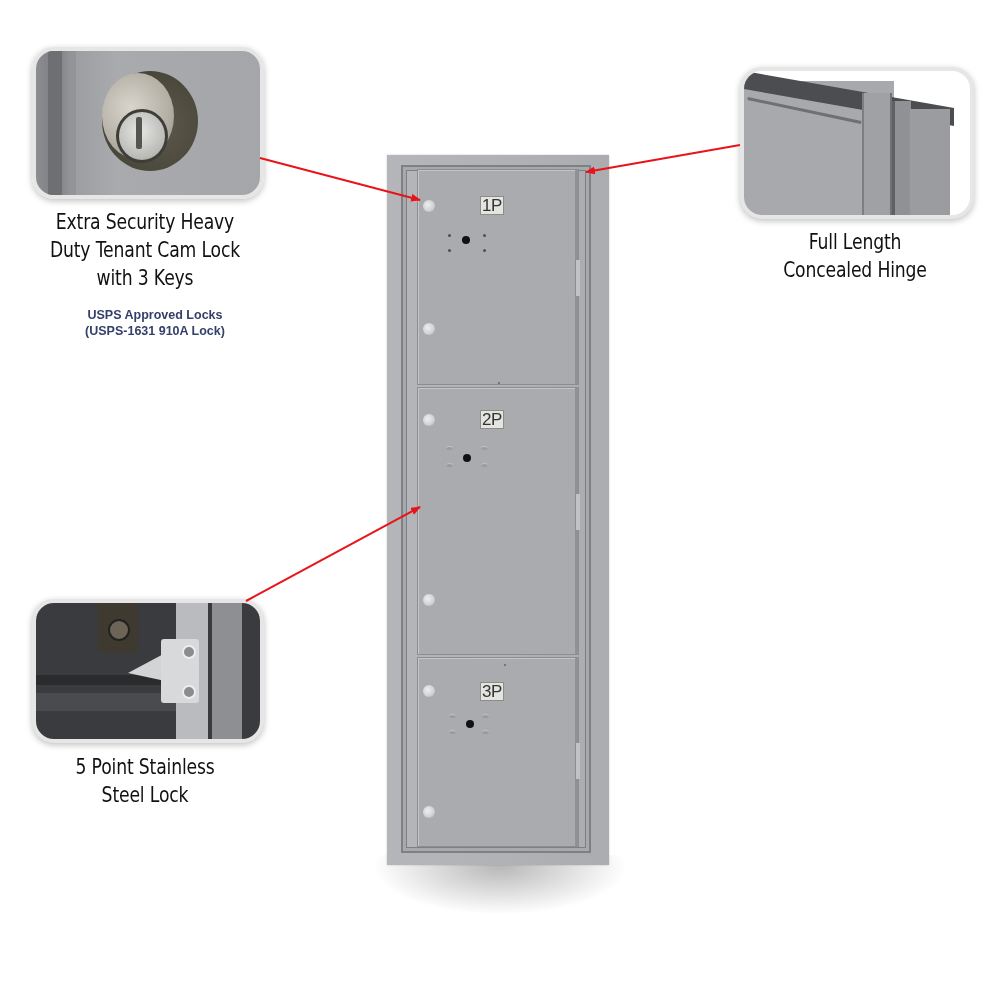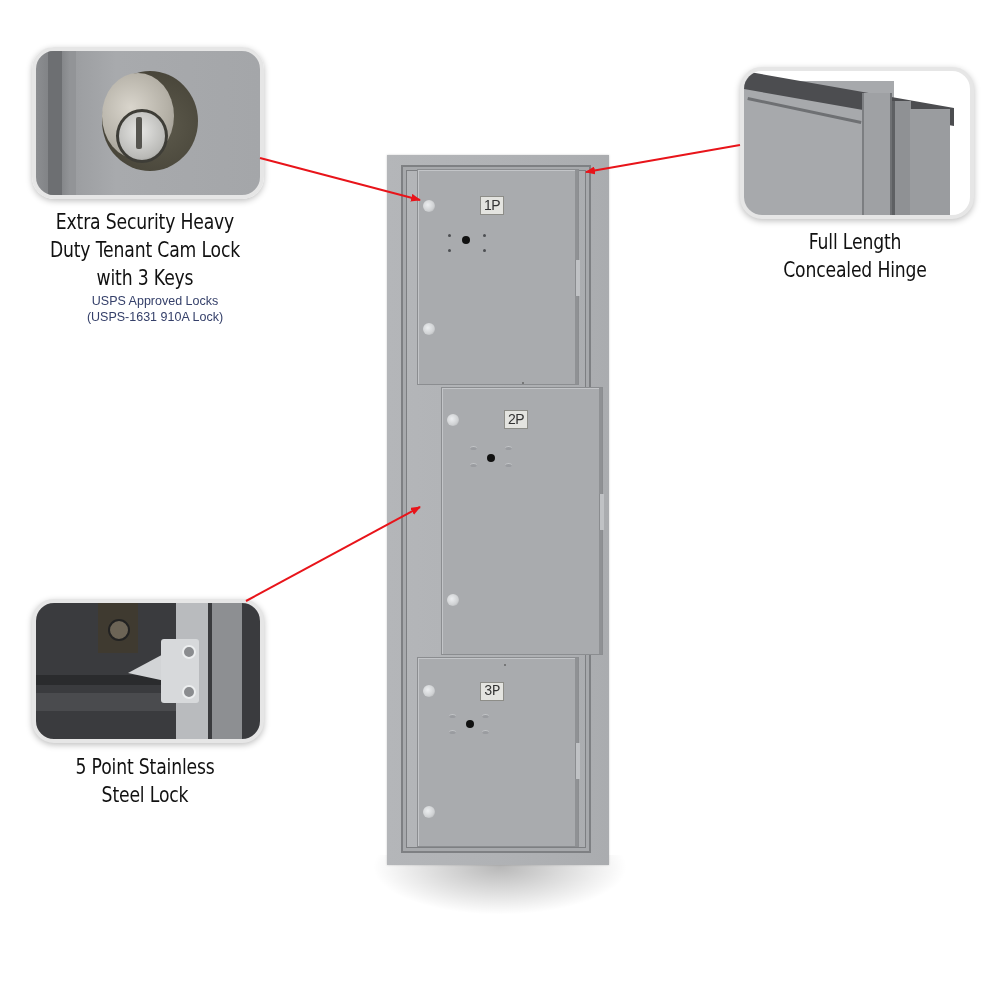--- a/index.html
+++ b/index.html
@@ -67,21 +67,21 @@
   #cabinet-shadow { position:absolute; left:372px; top:855px; width:256px; height:60px;
                     background:radial-gradient(ellipse at 50% 20%, rgba(0,0,0,0.28) 0%, rgba(0,0,0,0.0) 70%); }
   #cabinet { position:absolute; left:387px; top:155px; width:222px; height:710px;
              background:linear-gradient(90deg,#b4b6b9 0%,#b0b2b5 50%,#aaacaf 100%);
              box-shadow:0 0 2px rgba(0,0,0,0.2); }
   #cabinet .inner-frame { position:absolute; left:14px; top:10px; width:186px; height:684px;
              border:2px solid #7e8083; box-shadow: inset 0 0 0 3px #a7a9ac, inset 0 0 0 4px #7d7f82; }
   .door { position:absolute; left:30px; width:160px; background:#a9abae;
           border:1px solid #8b8d90; box-shadow: inset -3px 0 0 #8f9194, inset 1px 1px 0 #c3c5c8; }
   .door .label { position:absolute; width:22px; height:17px; background:#e4e4e0; border:1px solid #8d8d88;
-                 color:#333; font-family:"Liberation Sans", sans-serif; font-size:14px; line-height:17px;
+                 color:#333; font-family:"Liberation Sans", sans-serif; font-size:17px; line-height:17px;
                  text-align:center; letter-spacing:-0.5px; }
   .door .knob { position:absolute; left:5px; width:12px; height:12px; border-radius:50%;
                 background:radial-gradient(circle at 40% 40%, #eceef0 0%, #cfd1d3 60%, #9ea0a3 100%); }
   .door .keyhole { position:absolute; width:8px; height:8px; border-radius:50%; background:#111; }
   .door .dot { position:absolute; width:3px; height:3px; border-radius:50%; background:#4d4f52; }
   .door .dimple { position:absolute; width:7px; height:4px; border-radius:50%; background:#9a9ca0;
                   box-shadow: inset 0 1px 0 #c2c4c7; }
   .door .hinge-knuckle { position:absolute; right:-2px; width:4px; background:#c0c2c5; border-left:1px solid #8a8c8f; }
   .door .top-dot { position:absolute; width:2px; height:2px; background:#666; border-radius:50%; }
 </style>
@@ -94,21 +94,21 @@
   <div class="lock-outer"></div>
   <div class="lock-face"></div>
   <div class="lock-core"></div>
   <div class="keyway"></div>
 </div>
 <div class="callout-title" style="left:-10px; top:208px; width:310px;">
   <div>Extra Security Heavy</div>
   <div>Duty Tenant Cam Lock</div>
   <div>with 3 Keys</div>
 </div>
-<div class="callout-sub" style="left:40px; top:293px; width:230px;">
+<div class="callout-sub" style="left:40px; top:307px; width:230px;font-weight:bold;">
   <div>USPS Approved Locks</div>
   <div>(USPS-1631 910A Lock)</div>
 </div>
 
 <div id="hinge-photo" class="photo">
   <div class="face"></div>
   <div class="topedge"></div>
   <div class="inner-line"></div>
   <div class="frame"></div>
   <div class="post"></div>
@@ -145,36 +145,36 @@
     <div class="knob" style="top:30px;"></div>
     <div class="knob" style="top:153px;"></div>
     <div class="keyhole" style="left:44px; top:66px;"></div>
     <div class="dot" style="left:30px; top:64px;"></div>
     <div class="dot" style="left:65px; top:64px;"></div>
     <div class="dot" style="left:30px; top:79px;"></div>
     <div class="dot" style="left:65px; top:79px;"></div>
     <div class="hinge-knuckle" style="top:90px; height:36px;"></div>
   </div>
 
-  <div class="door" style="top:232px; height:266px;margin-left:24px;">
+  <div class="door" style="top:232px; height:266px;">
     <div class="top-dot" style="left:80px; top:-6px;"></div>
     <div class="label" style="left:62px; top:22px;">2P</div>
     <div class="knob" style="top:26px;"></div>
     <div class="knob" style="top:206px;"></div>
     <div class="keyhole" style="left:45px; top:66px;"></div>
     <div class="dimple" style="left:28px; top:58px;"></div>
     <div class="dimple" style="left:63px; top:58px;"></div>
     <div class="dimple" style="left:28px; top:75px;"></div>
     <div class="dimple" style="left:63px; top:75px;"></div>
     <div class="hinge-knuckle" style="top:106px; height:36px;"></div>
   </div>
 
   <div class="door" style="top:502px; height:188px;">
     <div class="top-dot" style="left:86px; top:6px;"></div>
-    <div class="label" style="left:62px; top:24px;font-family:Liberation Mono, monospace;">3P</div>
+    <div class="label" style="left:62px; top:24px;">3P</div>
     <div class="knob" style="top:27px;"></div>
     <div class="knob" style="top:148px;"></div>
     <div class="keyhole" style="left:48px; top:62px;"></div>
     <div class="dimple" style="left:31px; top:56px;"></div>
     <div class="dimple" style="left:64px; top:56px;"></div>
     <div class="dimple" style="left:31px; top:72px;"></div>
     <div class="dimple" style="left:64px; top:72px;"></div>
     <div class="hinge-knuckle" style="top:85px; height:36px;"></div>
   </div>
 </div>

